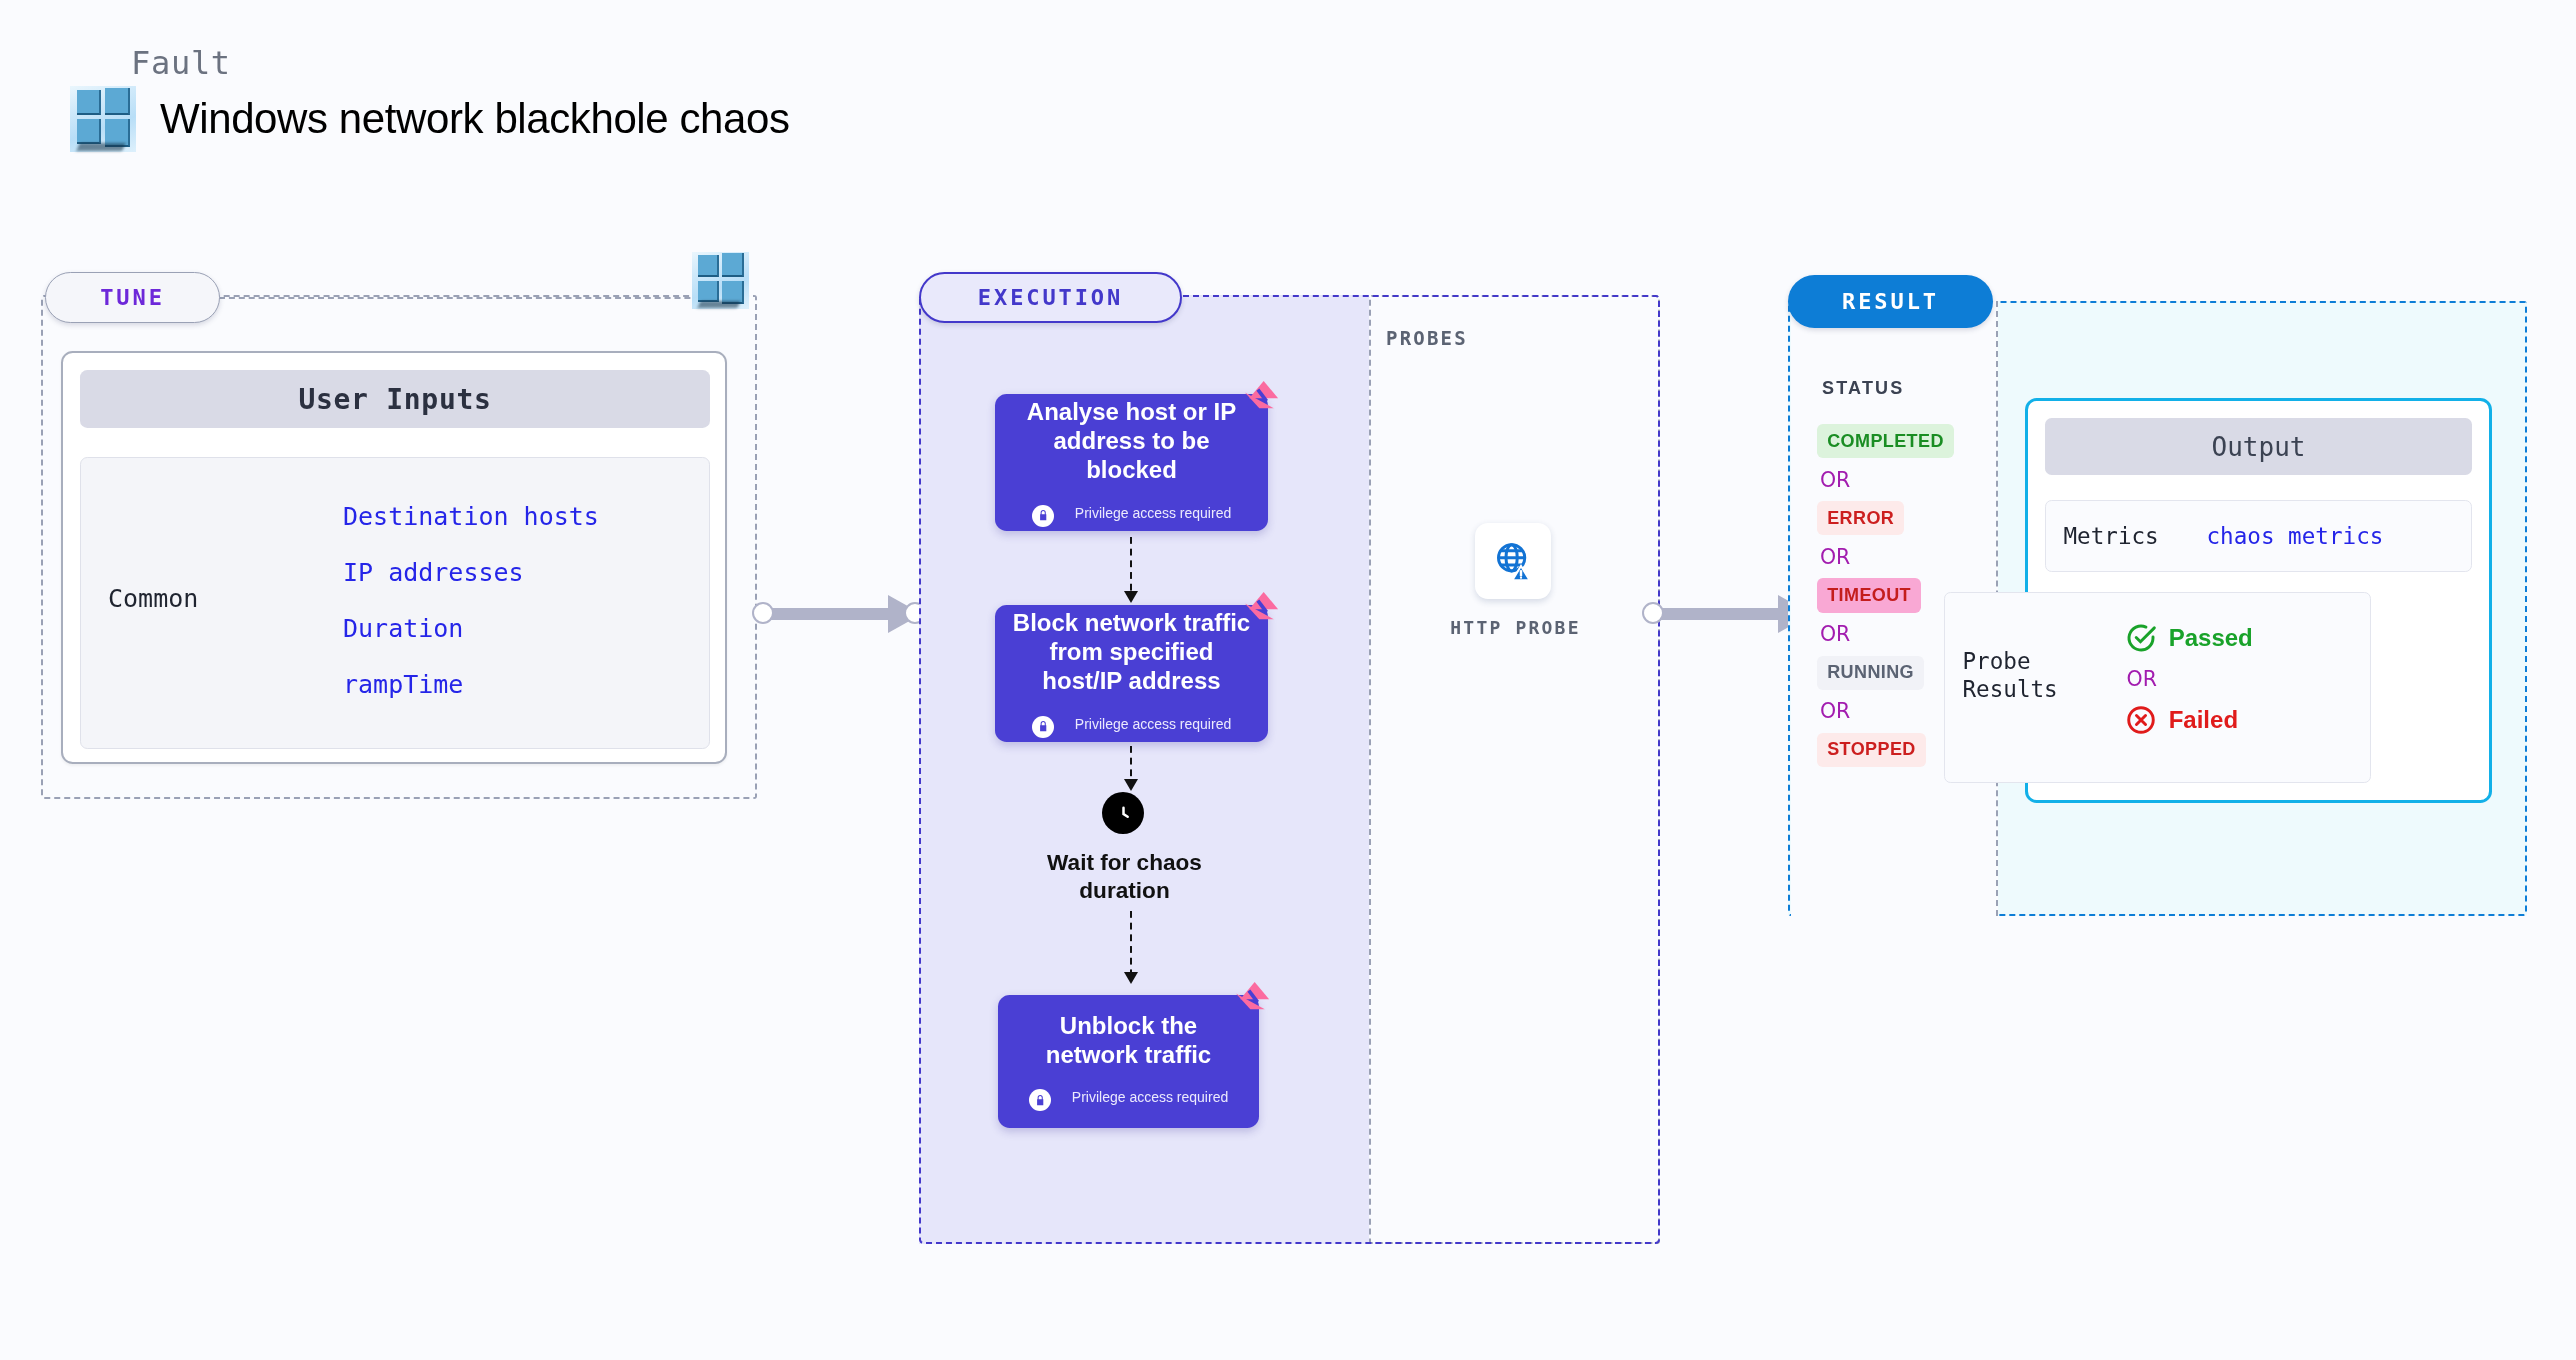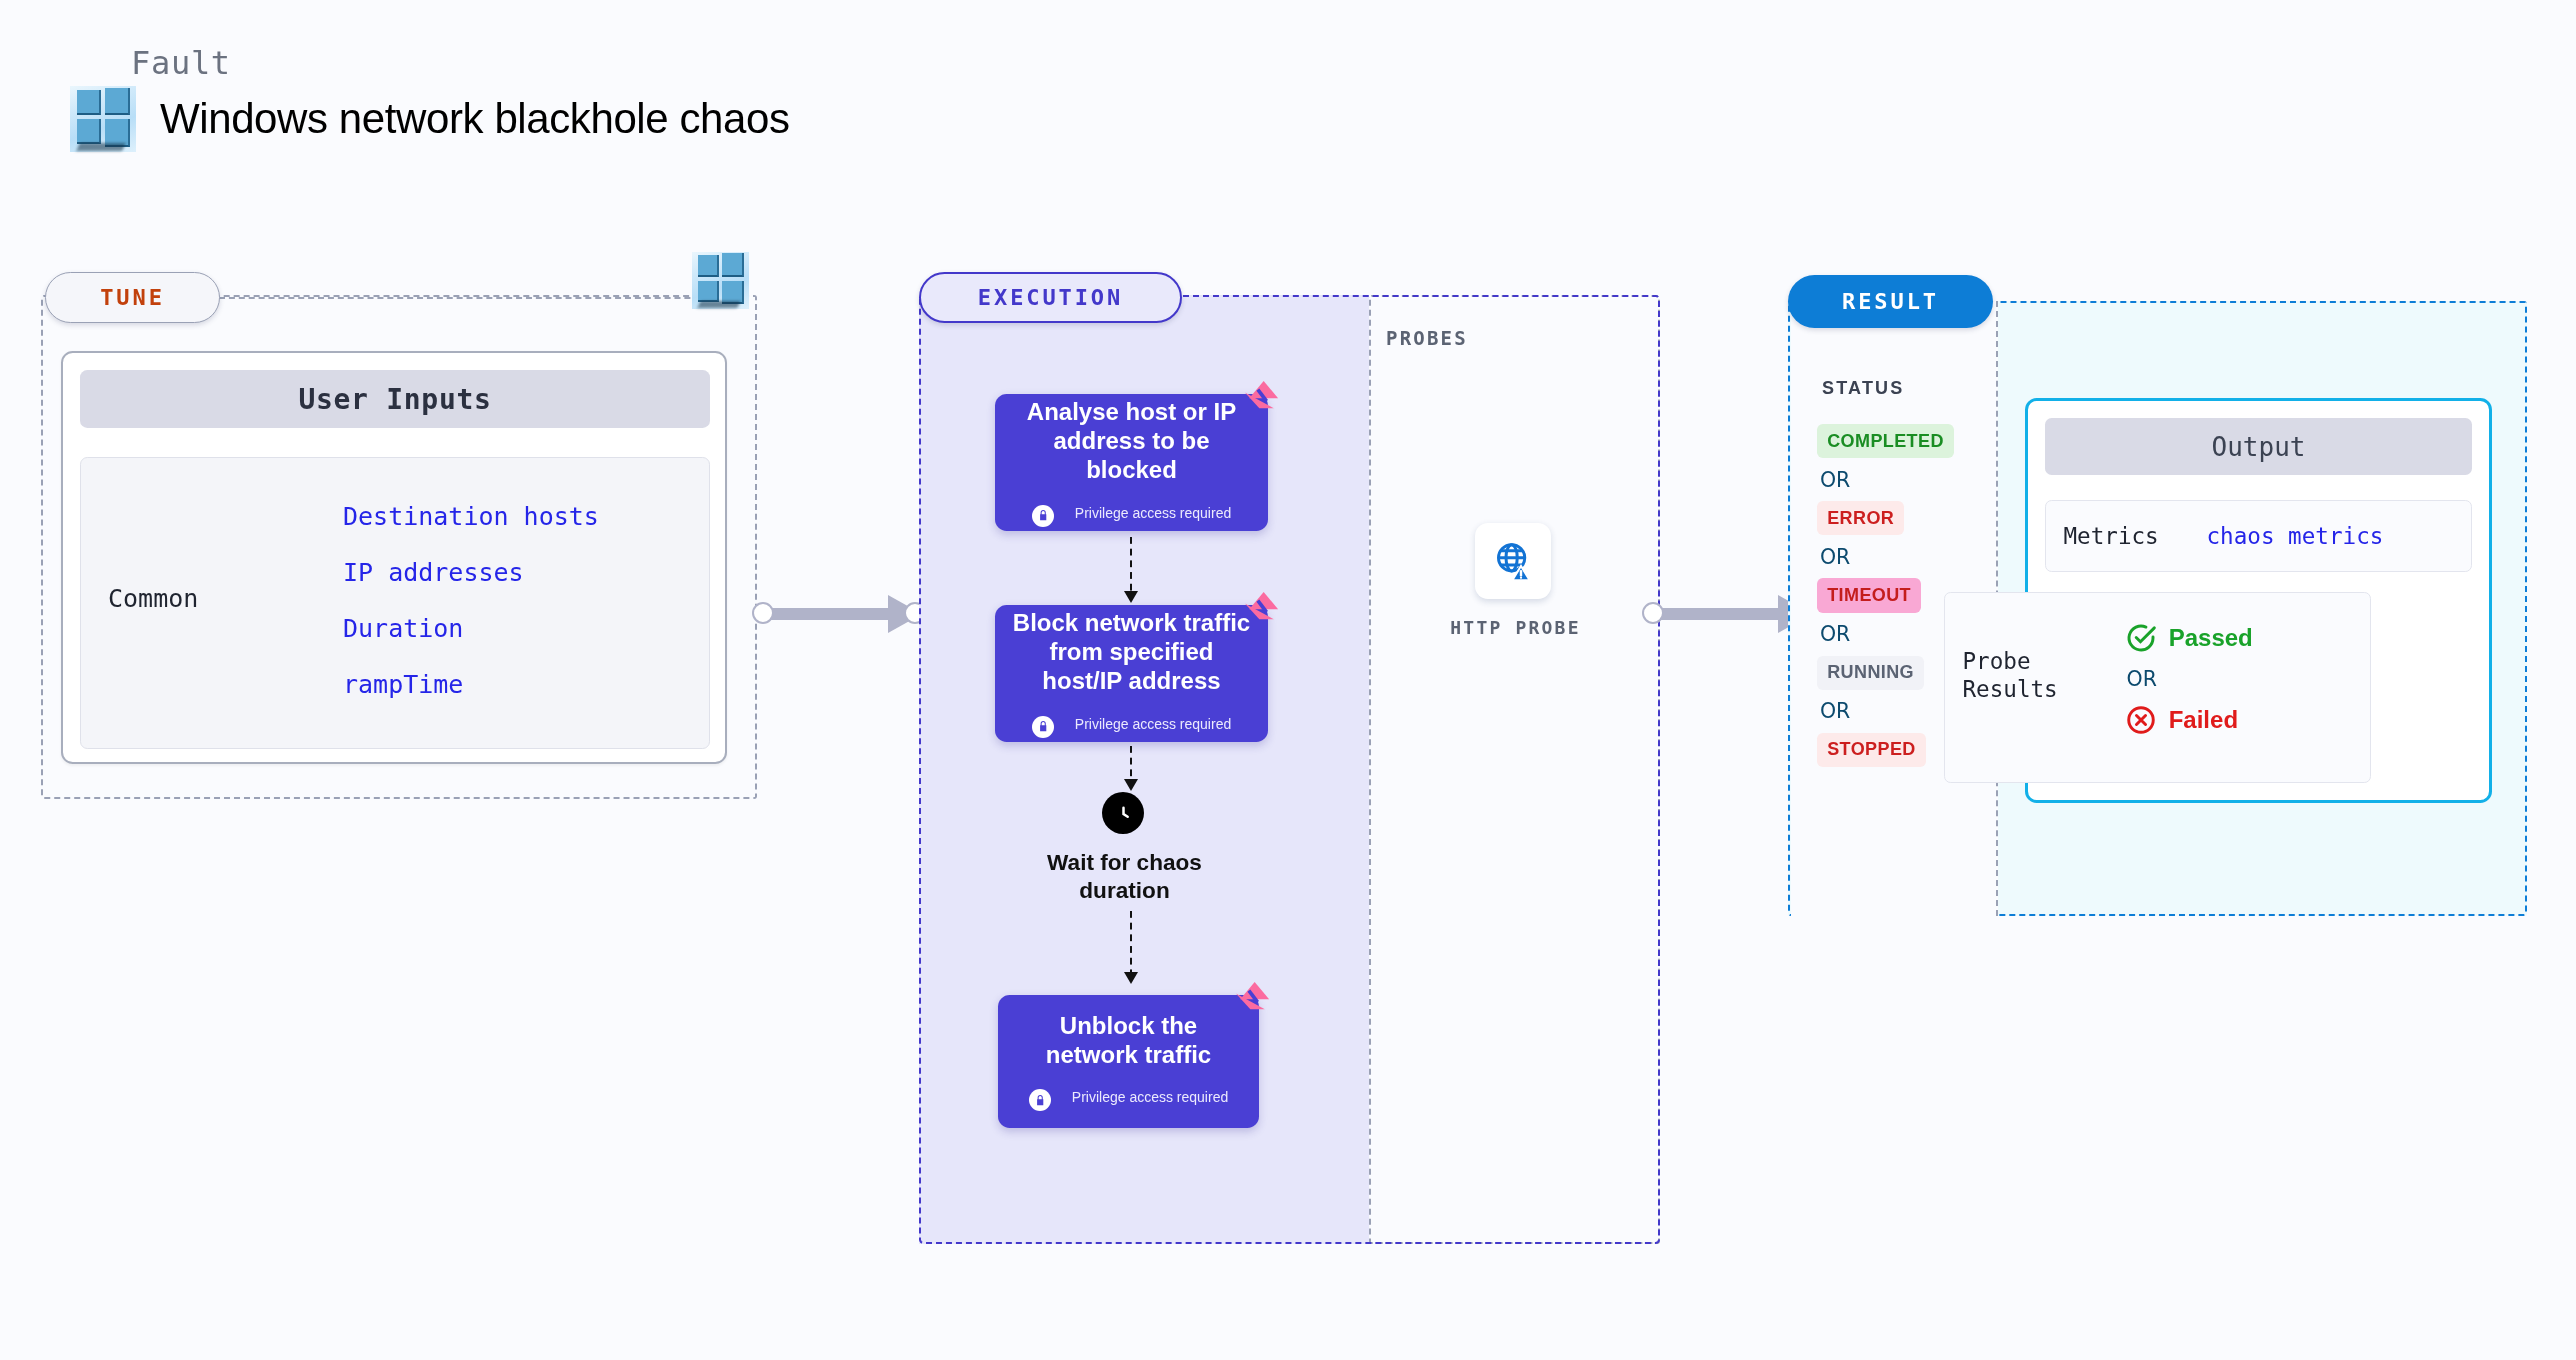--- a/index.html
+++ b/index.html
@@ -45,21 +45,21 @@
   
   .pill {
     position: absolute; display: flex; align-items: center; justify-content: center;
     font-family: "DejaVu Sans Mono", monospace;
     font-weight: bold; letter-spacing: 2.9px;
     border-radius: 730px; z-index: 6;
     box-shadow: 0 2.2px 5.1px rgba(40,50,90,.17);
   }
   #tune-pill {
     left: 45px; top: 272px; width: 175px; height: 51px;
-    background: #f5f6fa; border: 1.8px solid #9aa1b5; color: #c2410c;
+    background: #f5f6fa; border: 1.8px solid #9aa1b5; color: #6d28d9;
     font-size: 22px;
   }
   #execution-pill {
     left: 919px; top: 272px; width: 263px; height: 51px;
     background: #e9e9fb; border: 2.2px solid #4338ca; color: #4338ca;
     font-size: 22px;
   }
   #result-pill {
     left: 1788px; top: 275px; width: 205px; height: 53px;
     background: #0d7dd6; border: none; color: #fff; font-size: 22px;
@@ -188,21 +188,21 @@
   #status-label {
     position: absolute; left: 1822px; top: 378px;
     font-size: 18px; font-weight: bold; color: #3b4252; letter-spacing: 2.2px;
   }
   #status-list { position: absolute; left: 1817px; top: 424px; width: 175px; }
   .status-badge {
     display: inline-block; border-radius: 5.8px; padding: 6.6px 10.2px;
     font-size: 18px; font-weight: bold; letter-spacing: 0.4px;
   }
   .or-text {
-    font-size: 20.5px; color: #0c4a6e; margin: 9.5px 0 9.5px 2.9px;
+    font-size: 20.5px; color: #a21caf; margin: 9.5px 0 9.5px 2.9px;
     font-family: "DejaVu Sans", sans-serif;
   }
 
   #output-card {
     position: absolute; left: 2025px; top: 398px; width: 467px; height: 405px;
     background: #fff; border: 3.7px solid #12b0e8; border-radius: 11.7px;
   }
   #output-header {
     position: absolute; left: 2045px; top: 418px; width: 427px; height: 57px;
     background: #d9dae6; border-radius: 6.6px;

